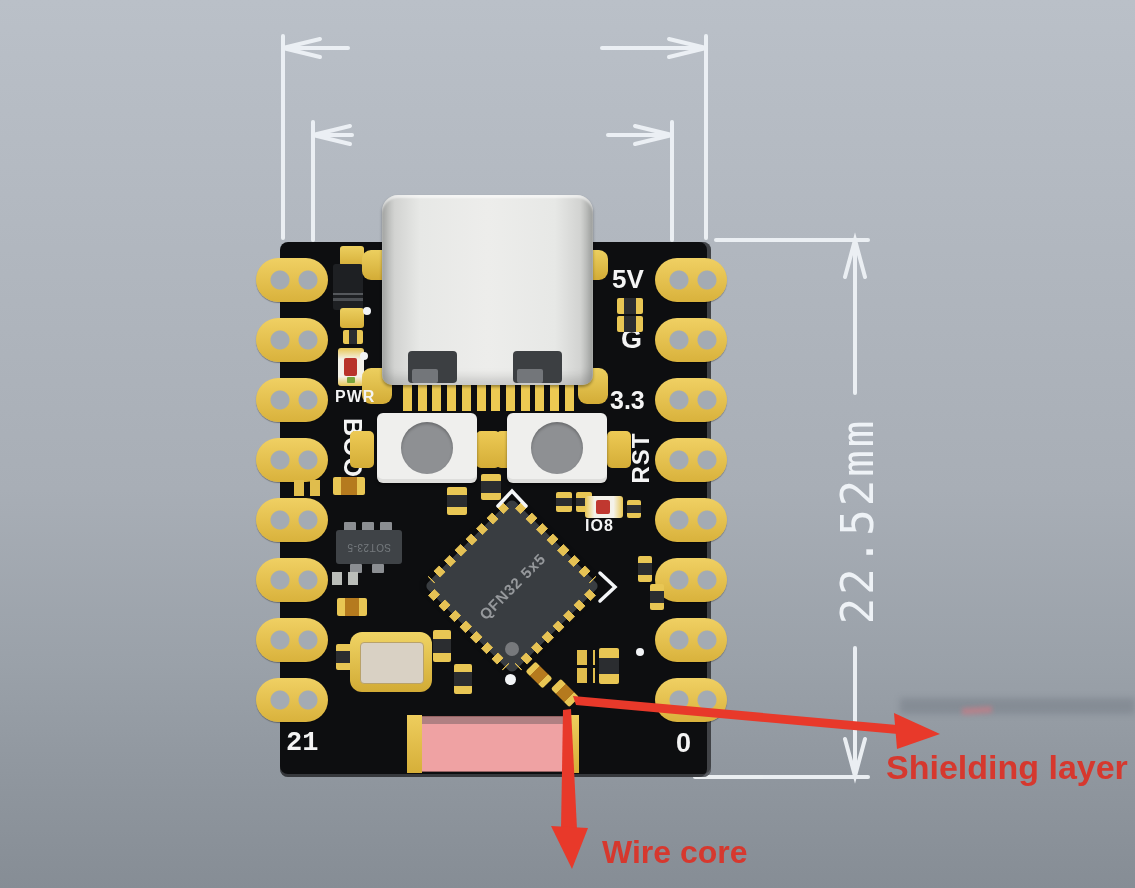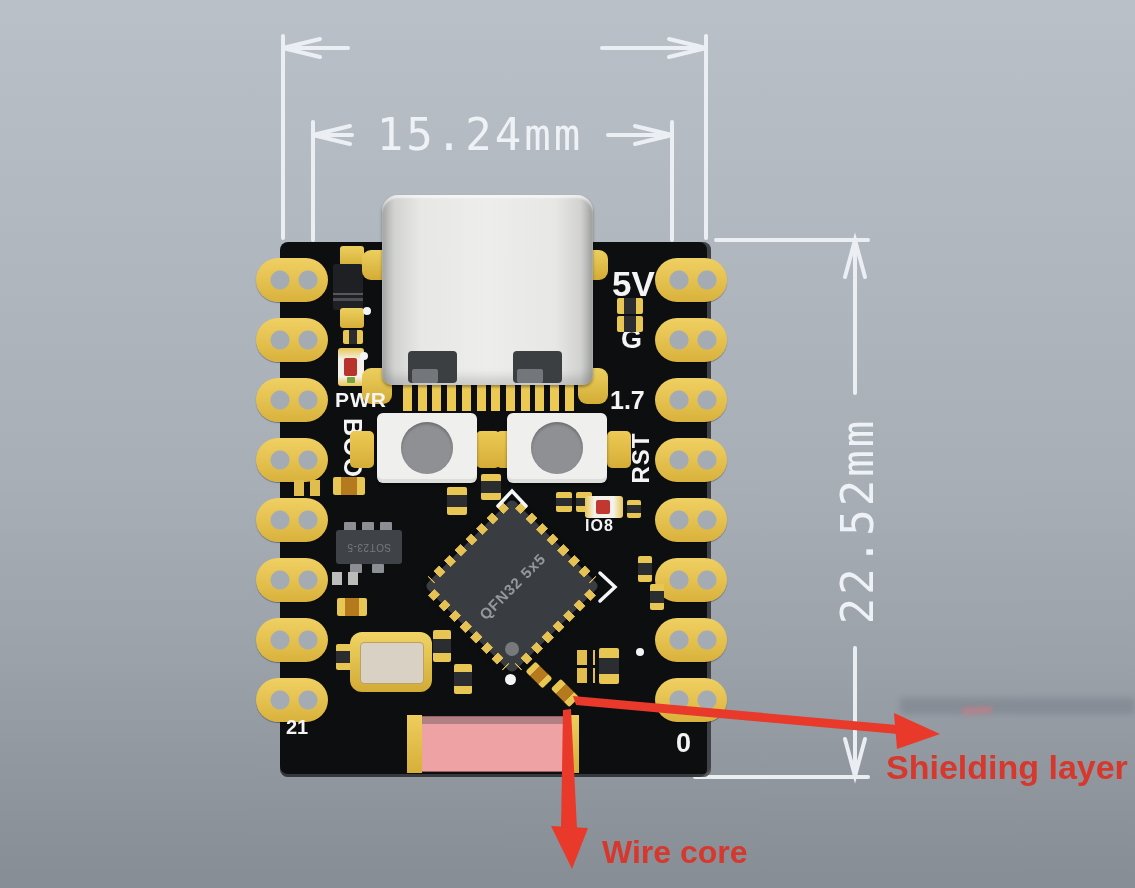--- a/index.html
+++ b/index.html
@@ -122,21 +122,20 @@
         <path d="M716 240 H868"></path>
           <path d="M695 777 H868"></path>
         <path d="M855 240 V393"></path>
           <path d="M855 648 V776"></path>
         <polyline points="845,277 855,240 865,277"></polyline>
         <polyline points="845,739 855,776 865,739"></polyline>
       </g>
     </g>
   </svg>
 
-  <div class="dimtxt" style="left:352px;top:111px;width:256px;">15.24mm</div>
   <div class="dimtxt" style="left:735px;top:497px;width:246px;transform:rotate(-90deg);">22.52mm</div>
 
   <div class="board">
 
     <div class="pad pl" style="top:16px"></div>
     <div class="pad pl" style="top:76px"></div>
     <div class="pad pl" style="top:136px"></div>
     <div class="pad pl" style="top:196px"></div>
     <div class="pad pl" style="top:256px"></div>
     <div class="pad pl" style="top:316px"></div>
@@ -168,28 +167,28 @@
     <div class="usbmount" style="left:298px;top:8px;height:30px;"></div>
     <div class="usbmount" style="left:298px;top:126px;height:36px;"></div>
 
     <div class="usbpins"></div>
 
     <div class="usb">
       <div class="usbtab" style="left:26px;"></div>
       <div class="usbtab" style="left:131px;"></div>
     </div>
 
-    <div class="silk" style="left:332px;top:22px;font-size:35px;">5V</div>
+    <div class="silk" style="left:332px;top:22px;font-size:26px;">5V</div>
     <div class="silk" style="left:341px;top:82px;font-size:27px;">G</div>
-    <div class="silk" style="left:330px;top:144px;font-size:25px;">1.7</div>
+    <div class="silk" style="left:330px;top:144px;font-size:25px;">3.3</div>
 
     <div class="smdh" style="left:337px;top:56px;width:26px;height:16px;"></div>
     <div class="smdh" style="left:337px;top:74px;width:26px;height:16px;"></div>
 
-    <div class="silk" style="left:55px;top:146px;font-size:21px;letter-spacing:1px;text-align:center;">PWR</div>
+    <div class="silk" style="left:55px;top:146px;font-size:16px;letter-spacing:1px;text-align:center;">PWR</div>
     <div class="silk" style="left:13px;top:200px;width:120px;height:28px;font-size:25px;text-align:center;transform:rotate(90deg);letter-spacing:1px;">BOOT</div>
     <div class="silk" style="left:315px;top:203px;width:90px;height:26px;font-size:24px;text-align:center;transform:rotate(-90deg);letter-spacing:1px;">RST</div>
 
     <div class="btnpad" style="left:70px;top:189px;"></div>
     <div class="btnpad" style="left:196px;top:189px;"></div>
     <div class="btnpad" style="left:216px;top:189px;"></div>
     <div class="btnpad" style="left:327px;top:189px;"></div>
     <div class="btn" style="left:97px;top:171px;">
         <div class="dot"></div>
       </div>
@@ -246,21 +245,21 @@
     <div class="smdv" style="left:319px;top:406px;width:20px;height:36px;"></div>
     <div class="smdo" style="left:247px;top:426px;width:24px;height:14px;transform:rotate(45deg);"></div>
     <div class="smdo" style="left:272px;top:444px;width:26px;height:14px;transform:rotate(45deg);"></div>
 
     <div class="antenna">
       <div class="top"></div>
       <div class="bar" style="left:-2px;"></div>
       <div class="bar" style="right:-2px;"></div>
     </div>
 
-    <div class="silk" style="left:6px;top:474px;font-size:20px;">21</div>
+    <div class="silk" style="left:6px;top:486px;font-size:27px;font-family:Liberation Mono, monospace;">21</div>
     <div class="silk" style="left:396px;top:486px;font-size:27px;">0</div>
 
     <svg width="431" height="535">
       <g stroke="#f4f6f8" stroke-width="3.5" fill="none" stroke-linecap="round">
         <polyline points="218,264 232,249 246,264"></polyline>
         <polyline points="320,331 335,345 320,359"></polyline>
       </g>
     </svg>
   </div>
 

